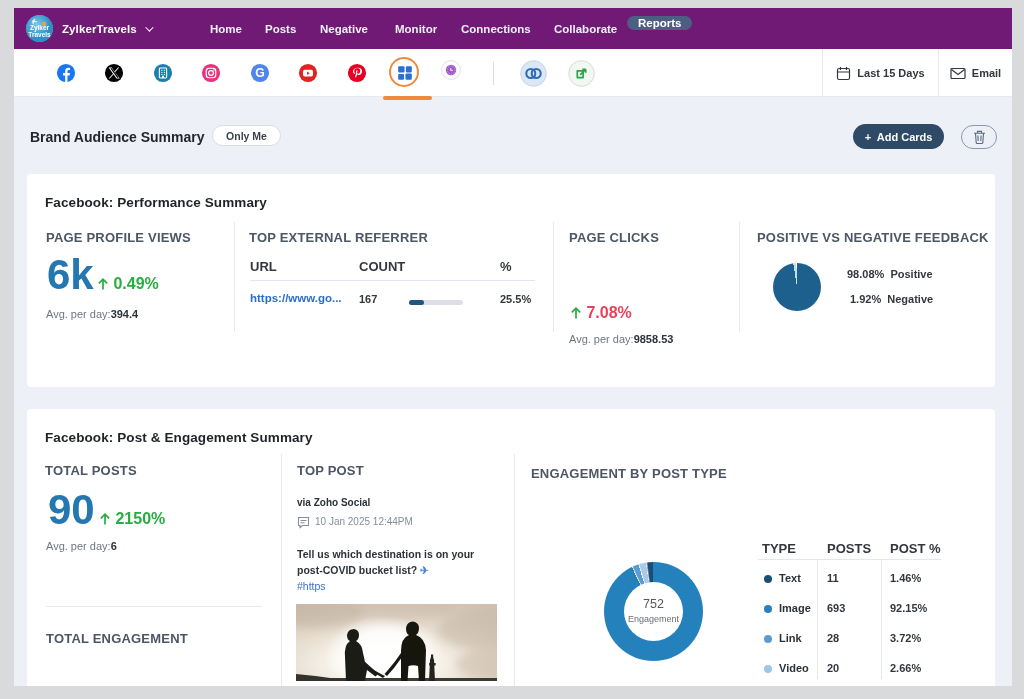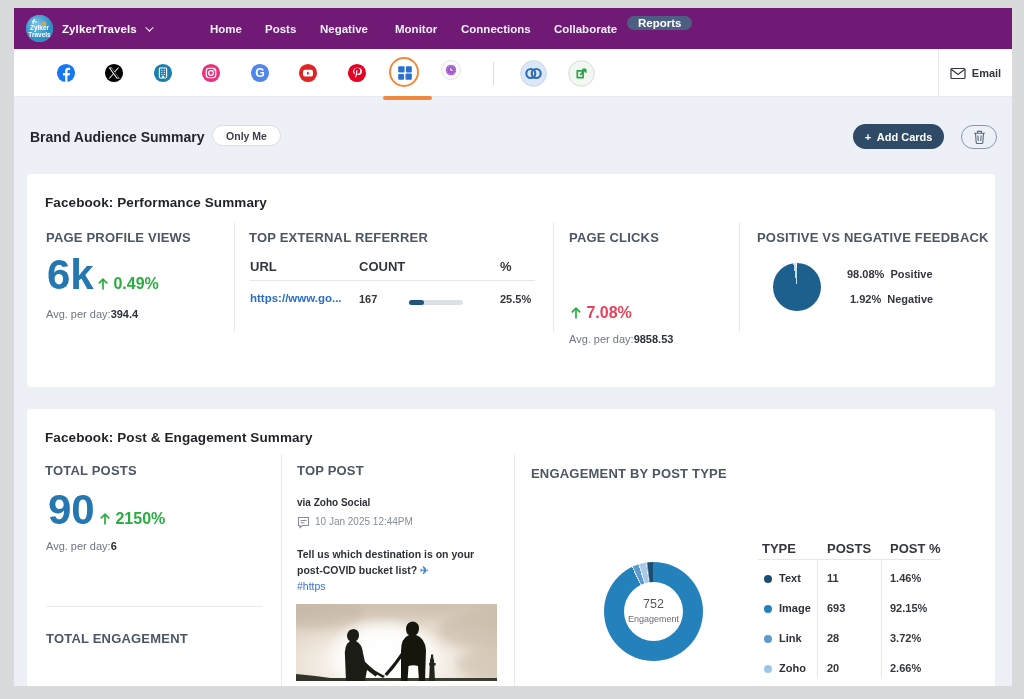--- a/index.html
+++ b/index.html
@@ -156,20 +156,27 @@
       <circle cx="13.5" cy="13.5" r="12.8" fill="#dbe7f6" stroke="#c9d4e4" stroke-width="1"></circle>
       <circle cx="10.8" cy="13.5" r="4.5" fill="none" stroke="#2f6cb5" stroke-width="2.1"></circle>
       <circle cx="16.2" cy="13.5" r="4.5" fill="none" stroke="#2f6cb5" stroke-width="2.1"></circle>
     </svg>
 
     <svg style="position:absolute; left:554px; top:11px;" width="27" height="27" viewBox="0 0 27 27">
       <circle cx="13.5" cy="13.5" r="12.8" fill="#f2f7f1" stroke="#d5dcd5" stroke-width="1"></circle>
       <path d="M9.3 10.8 h5.8 v6.8 h-5.8 z" fill="none" stroke="#27a349" stroke-width="1.7" stroke-linejoin="round"></path>
       <path d="M12.2 14.8 l5.3 -5.3 M17.7 9.3 h-3.4 M17.7 9.3 v3.4" stroke="#27a349" stroke-width="1.7" fill="none"></path>
     </svg>
+    <div class="cell15">
+      <svg width="15" height="15" viewBox="0 0 15 15" fill="none" stroke="#33373d" stroke-width="1.2">
+        <rect x="1.5" y="2.5" width="12" height="11" rx="1.5"></rect>
+        <path d="M1.5 6 h12 M4.5 1 v3 M10.5 1 v3"></path>
+      </svg>
+      <span>Last 15 Days</span>
+    </div>
     <div class="cellmail">
       <svg width="16" height="13" viewBox="0 0 16 13" fill="none" stroke="#33373d" stroke-width="1.2">
         <rect x="1" y="1.5" width="14" height="10" rx="1"></rect>
         <path d="M1.5 2.5 L8 7.5 L14.5 2.5"></path>
       </svg>
       <span>Email</span>
     </div>
   </div>
 
   <div class="h-title">Brand Audience Summary</div>
@@ -302,17 +309,17 @@
     <div class="leg" style="left:752px; top:193px;">Image</div>
     <div class="t-num" style="left:800px; top:193px;">693</div>
     <div class="t-num" style="left:863px; top:193px;">92.15%</div>
 
     <div class="dot" style="left:737px; top:226px; background:#5b9bd0;"></div>
     <div class="leg" style="left:752px; top:223px;">Link</div>
     <div class="t-num" style="left:800px; top:223px;">28</div>
     <div class="t-num" style="left:863px; top:223px;">3.72%</div>
 
     <div class="dot" style="left:737px; top:256px; background:#9cc6e6;"></div>
-    <div class="leg" style="left:752px; top:253px;">Zoho</div>
+    <div class="leg" style="left:752px; top:253px;">Video</div>
     <div class="t-num" style="left:800px; top:253px;">20</div>
     <div class="t-num" style="left:863px; top:253px;">2.66%</div>
   </div>
 </div>
 
 </body></html>

